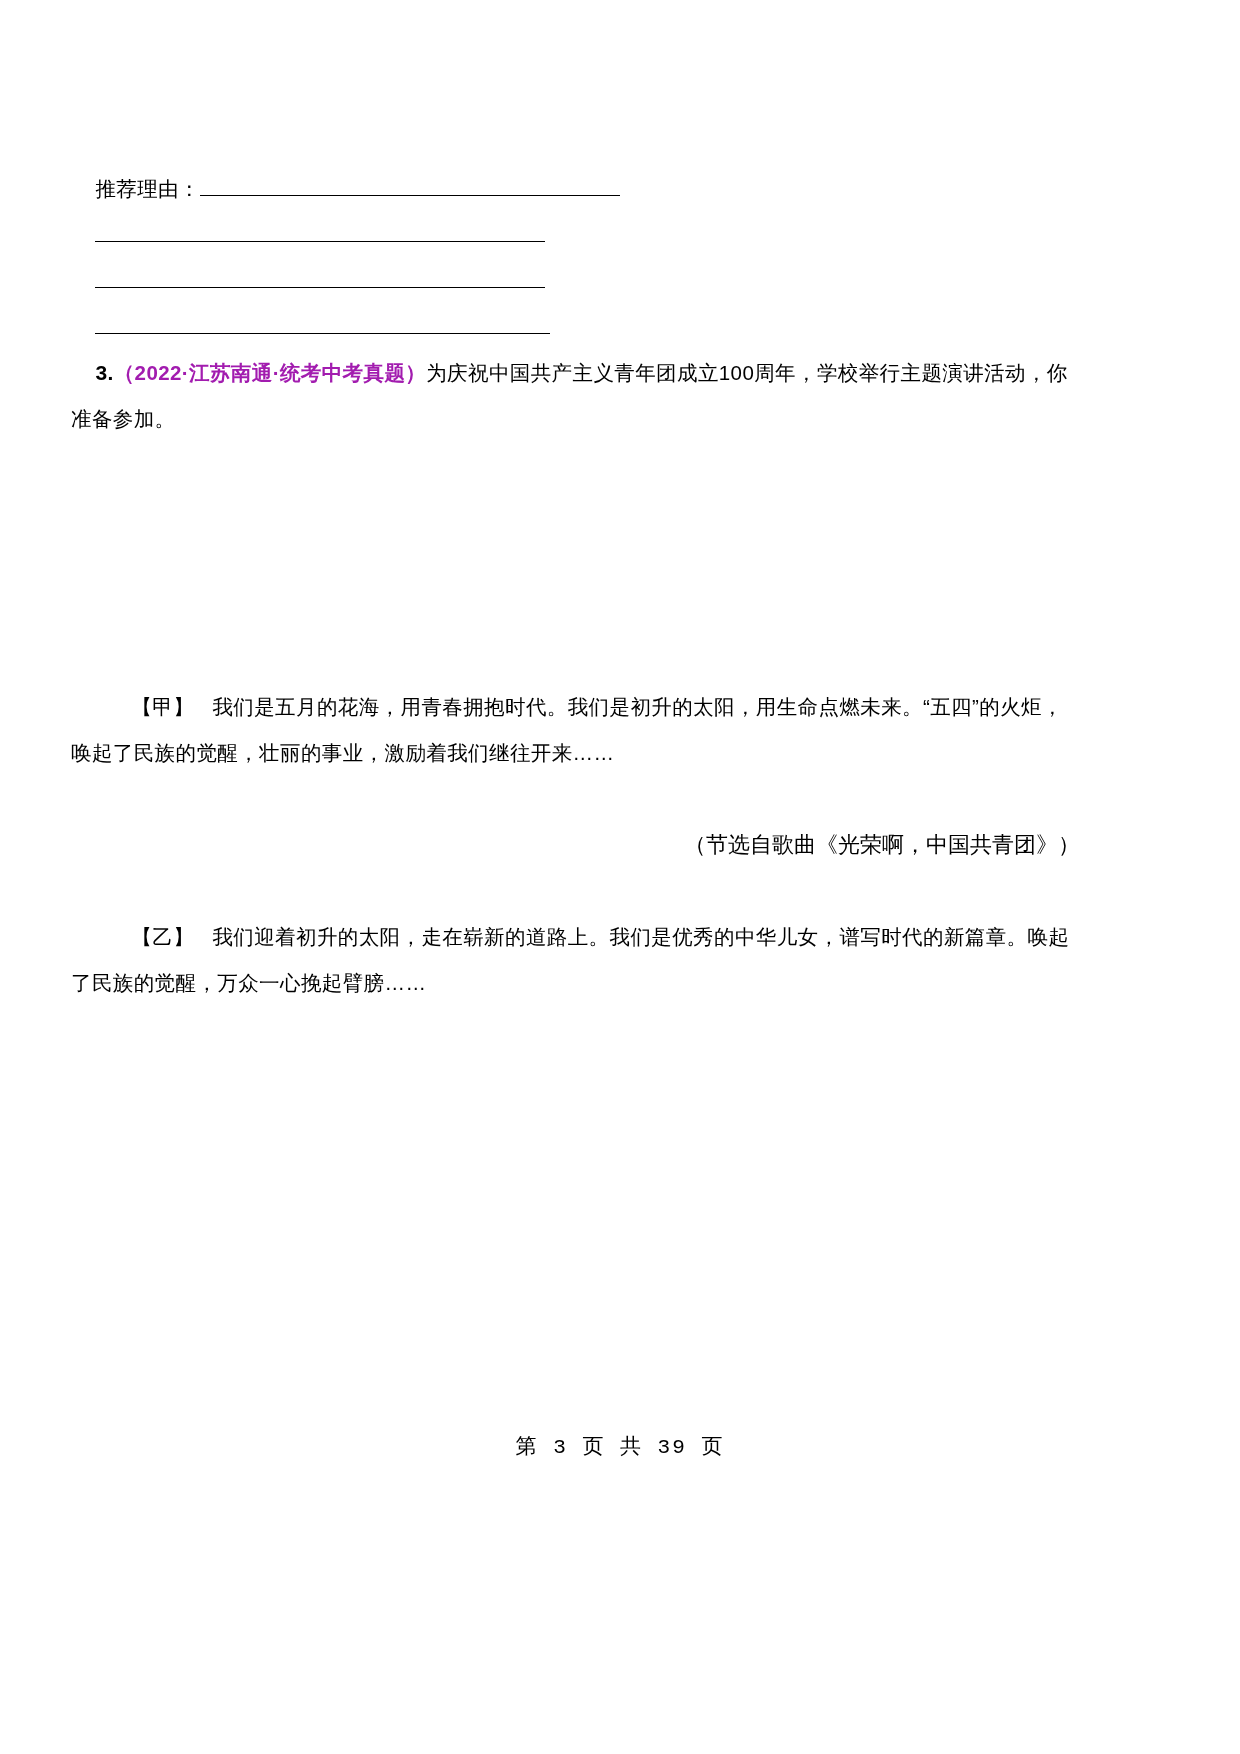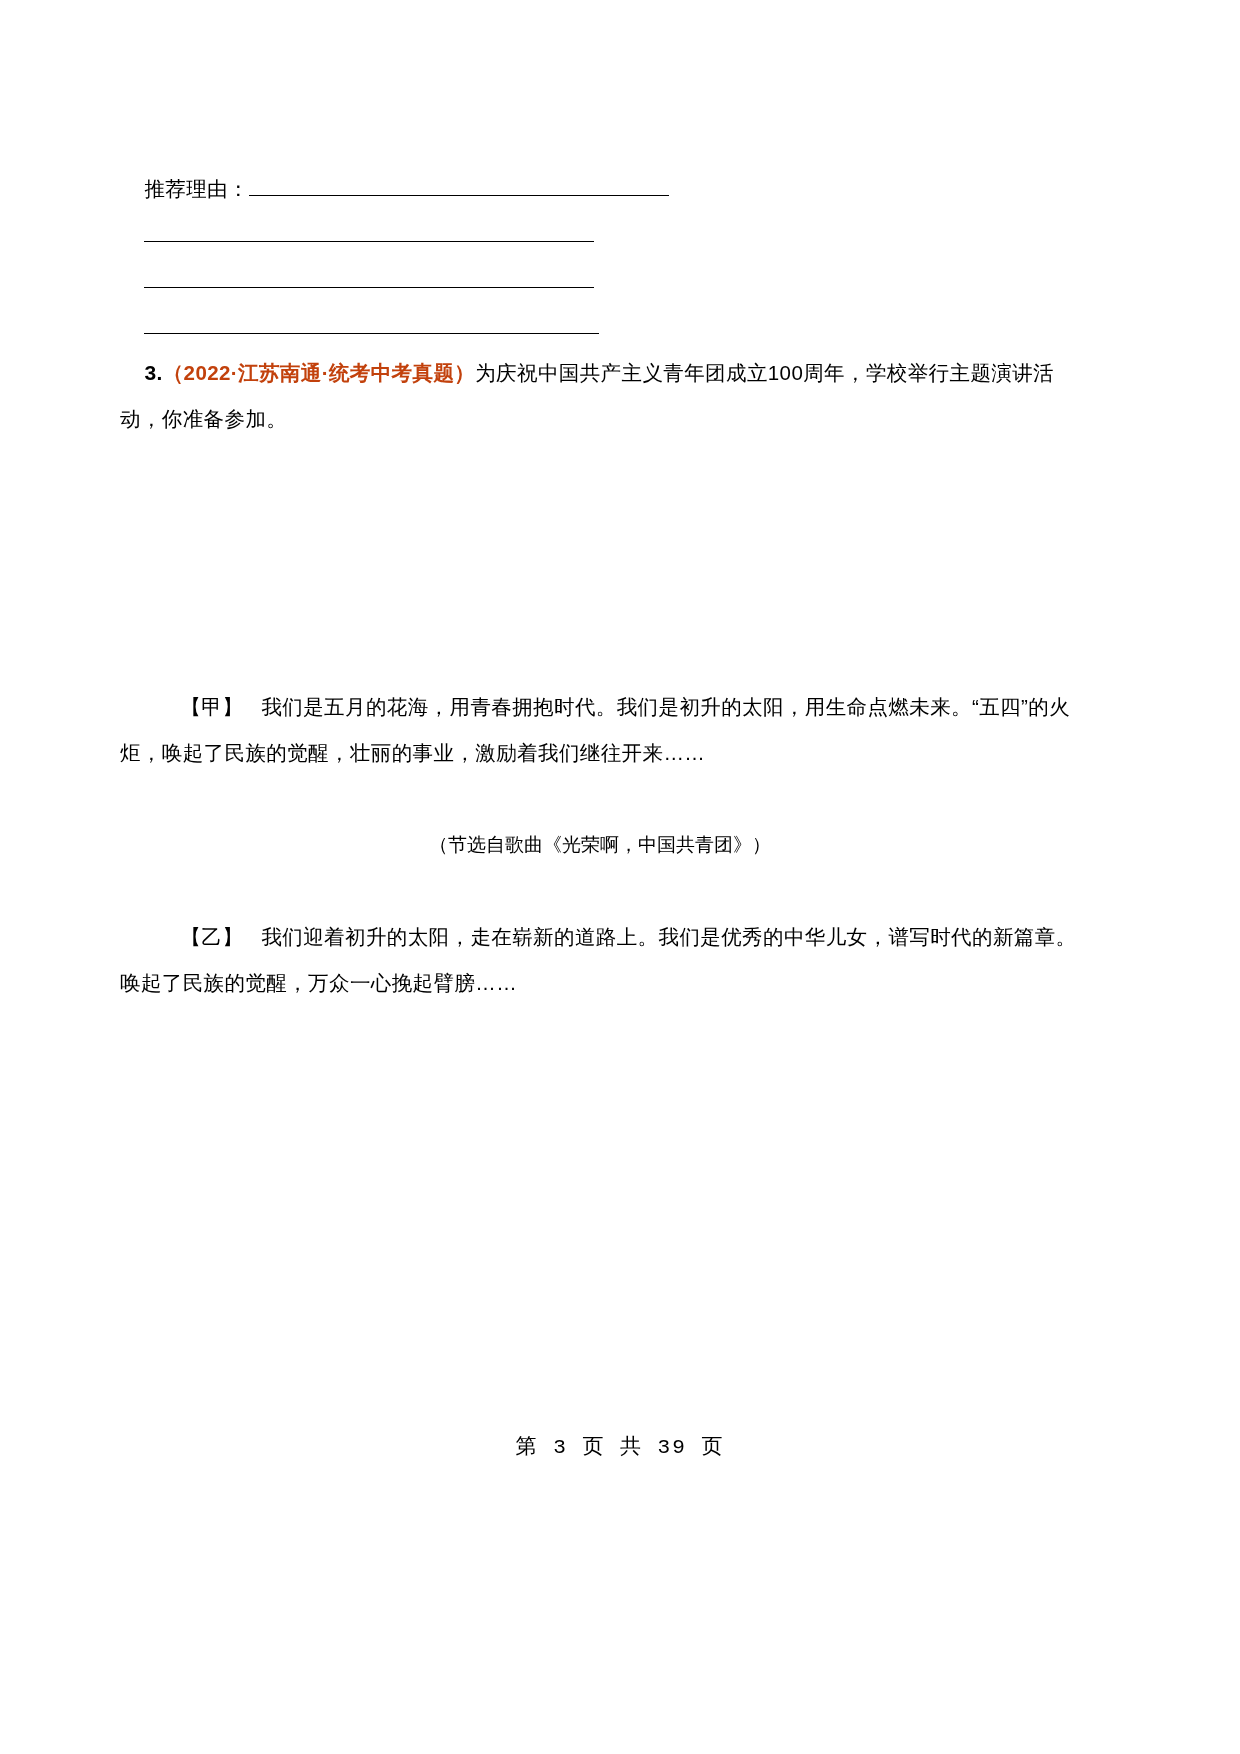--- a/index.html
+++ b/index.html
@@ -12,55 +12,55 @@
     height: 1754px;
     font-family: "Liberation Sans", sans-serif;
     color: #000000;
     position: relative;
   }
   .page {
     position: relative;
     width: 1240px;
     height: 1518px;
     box-sizing: border-box;
-    padding: 120px 160px 0 120px;
+    padding: 120px 160px 0 71px;
   }
   .line {
     font-size: 20.5px;
     line-height: 46px;
     letter-spacing: 0.4px;
     white-space: pre-wrap;
   }
   .blank-line {
     display: inline-block;
     border-bottom: 1px solid #000;
     vertical-align: baseline;
     height: 22px;
   }
   .rule-row {
     margin: 0;
     height: 46px;
     line-height: 46px;
   }
   .red {
-    color: #c2410c;
+    color: #a21caf;
     font-weight: bold;
   }
   .num {
     font-weight: bold;
     font-size: 21px;
   }
   .para {
     margin: 0;
   }
   .spacer-md { height: 150px; }
   .spacer-lg { height: 140px; }
   .right {
-    text-align: center;
-    font-size: 19px;
+    text-align: right;
+    font-size: 22px;
     line-height: 46px;
   }
   .footer {
     position: absolute;
     left: 0;
     right: 0;
     bottom: 58px;
     text-align: center;
     font-size: 21px;
     font-family: Liberation Mono, monospace;

